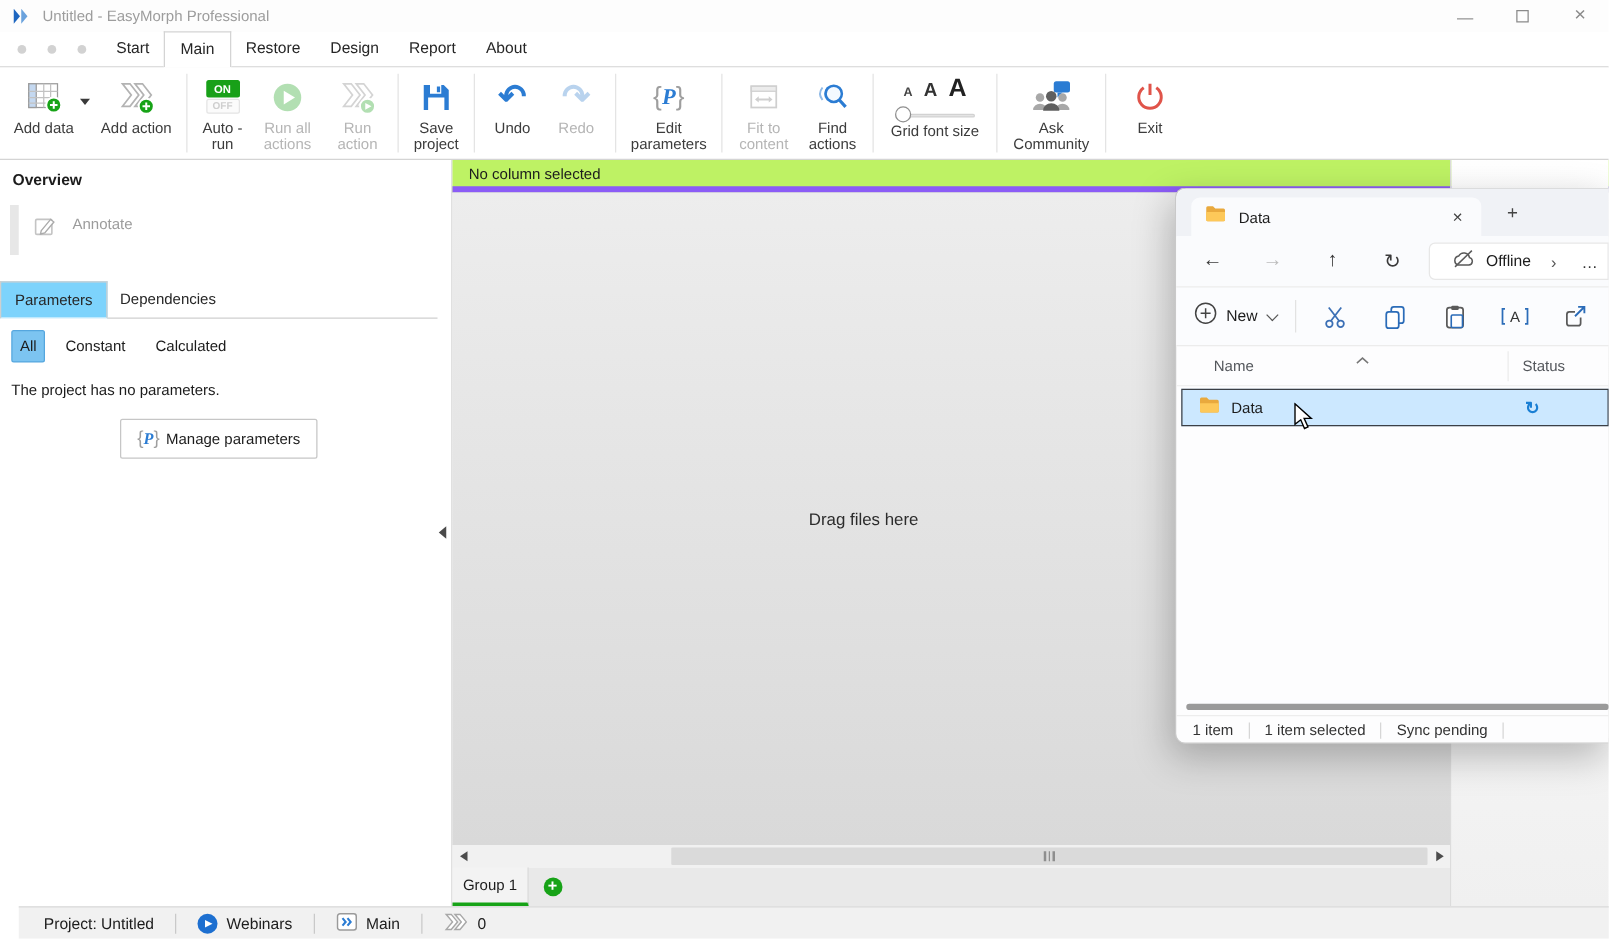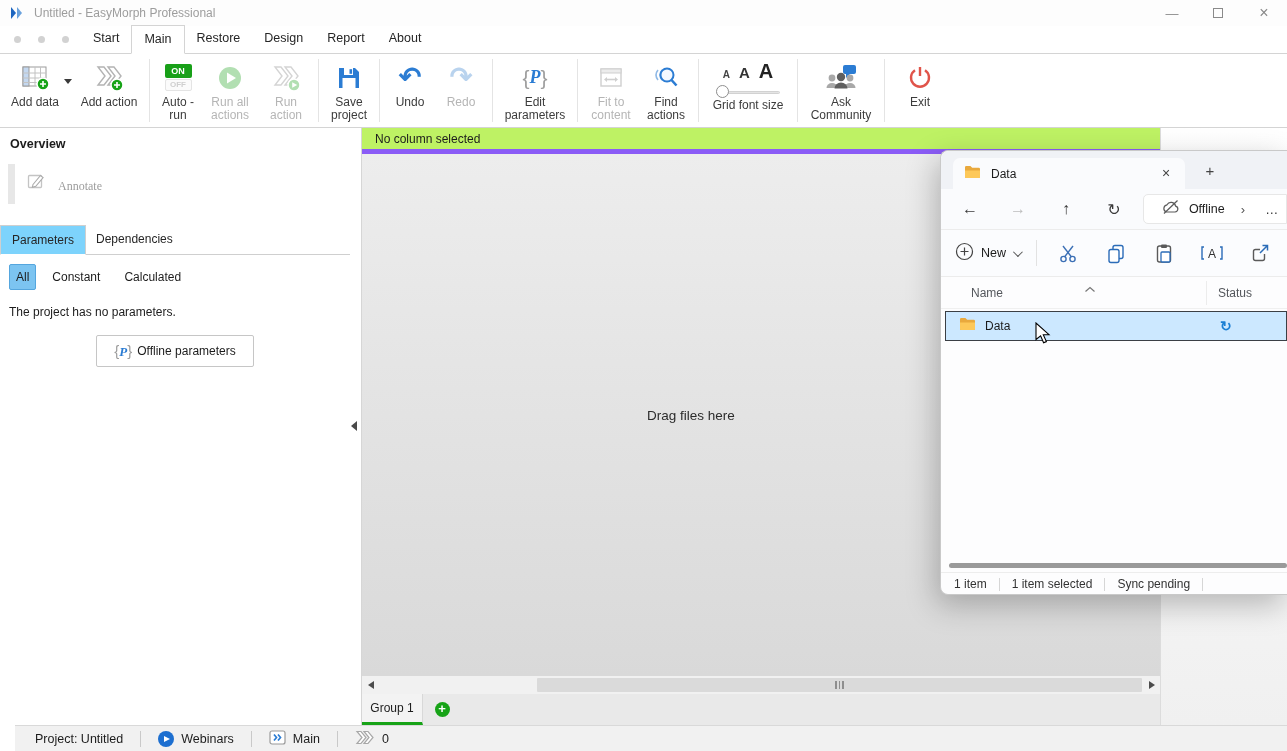--- a/index.html
+++ b/index.html
@@ -39,21 +39,21 @@
   .slider { position:relative; width:64px; height:14px; margin-top:3px; }
   .slider .track { position:absolute; top:6px; left:0; width:64px; height:3px; background:#e4e4e4; border-radius:2px; border:1px solid #d2d2d2; }
   .slider .knob { position:absolute; top:0; left:0; width:13px; height:13px; border-radius:50%; background:#fff; border:1.5px solid #8f8f8f; }
   .onbox { width:27px; height:14px; background:#18a018; border-radius:2px; color:#fff; font-size:9px; font-weight:bold; text-align:center; line-height:14px; }
   .offbox { width:27px; height:12px; background:#fbfbfb; border:1px solid #e4e4e4; border-radius:2px; color:#cfcfcf; font-size:8px; font-weight:bold; text-align:center; line-height:10px; }
 
   
   #sidebar { position:absolute; top:128px; left:0; width:362px; height:597px; background:#fff; border-right:1px solid #d6d6d6; }
   #sb-overview { position:absolute; top:9px; left:10px; font-size:12.5px; font-weight:bold; color:#1c1c1c; }
   #annotate-bar { position:absolute; top:36px; left:8px; width:7px; height:40px; background:#e7e7e7; }
-  #annotate { position:absolute; top:44px; left:27px; display:flex; align-items:flex-end; gap:12px;font-family:Liberation Serif, serif; }
+  #annotate { position:absolute; top:44px; left:27px; display:flex; align-items:flex-start; gap:12px; }
   #annotate .lb { font-size:12px; color:#9c9c9c; }
   #sb-tabs { position:absolute; top:97px; left:0; width:350px; display:flex; border-bottom:1px solid #cfcfcf; }
   .sbtab { font-size:12px; color:#262626; padding:7px 10px 7px; }
   .sbtab.active { border:1px solid #cfcfcf; border-bottom:1px solid #fff; margin-bottom:-1px; background:#7dd3fc; }
   .sbtab.active { padding:7px 11px; }
   #sb-filters { position:absolute; top:136px; left:9px; display:flex; align-items:center; gap:0; }
   .filterbtn { font-size:12px; color:#1c1c1c; padding:5px 10px; }
   .filterbtn.active { background:#7cc4f1; border:1px solid #55a6de; border-radius:2px; padding:5px 6px; }
   #sb-empty { position:absolute; top:177px; left:9px; font-size:12px; color:#1c1c1c; }
   #manage-btn { position:absolute; top:207px; left:96px; width:158px; height:32px; background:#fff; border:1px solid #c6c6c6; border-radius:2px; display:flex; align-items:center; justify-content:center; gap:5px; }
@@ -375,21 +375,21 @@
     <div id="sb-filters">
       <span class="filterbtn active">All</span>
       <span class="filterbtn" style="margin-left:6px">Constant</span>
       <span class="filterbtn" style="margin-left:4px">Calculated</span>
     </div>
 
     <div id="sb-empty">The project has no parameters.</div>
 
     <div id="manage-btn">
       <span><span class="brace">{</span><span class="pletter">P</span><span class="brace">}</span></span>
-      <span class="lb">Offline parameters</span>
+      <span class="lb">Manage parameters</span>
     </div>
   </div>
   <div id="collapse-arrow"></div>
 
   <div id="colheader">
     <span class="lb">No column selected</span>
   </div>
 
   <div id="canvas">
     <span id="drophint">Drag files here</span>

